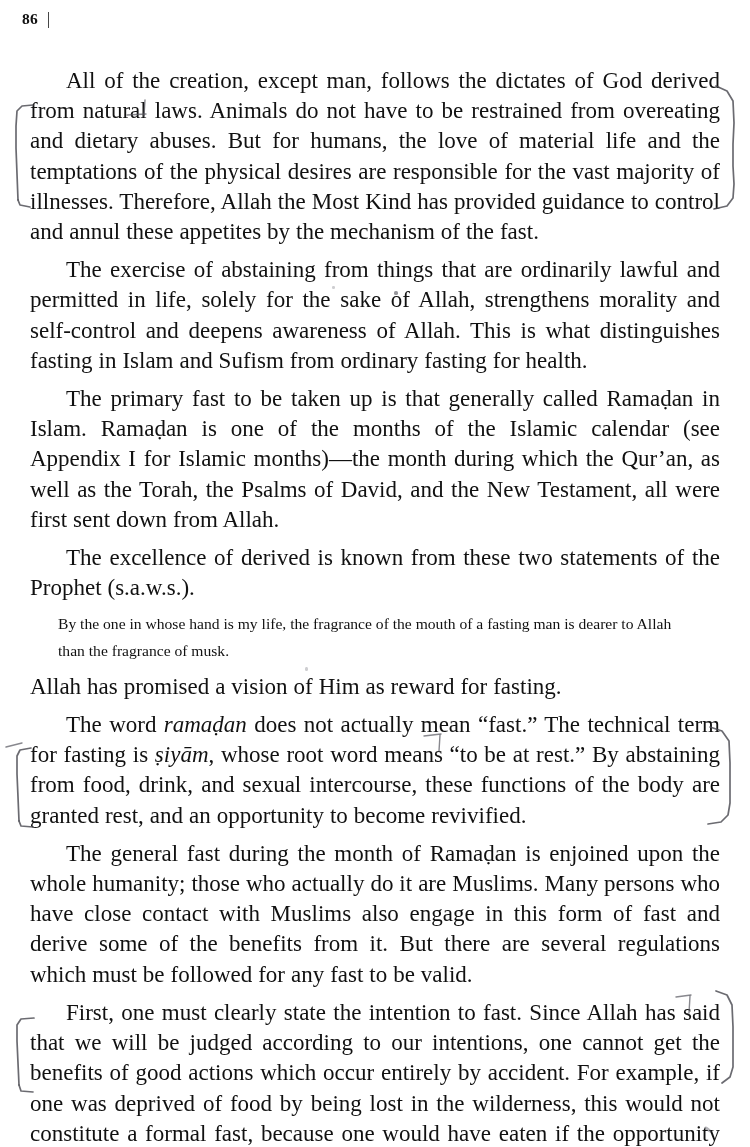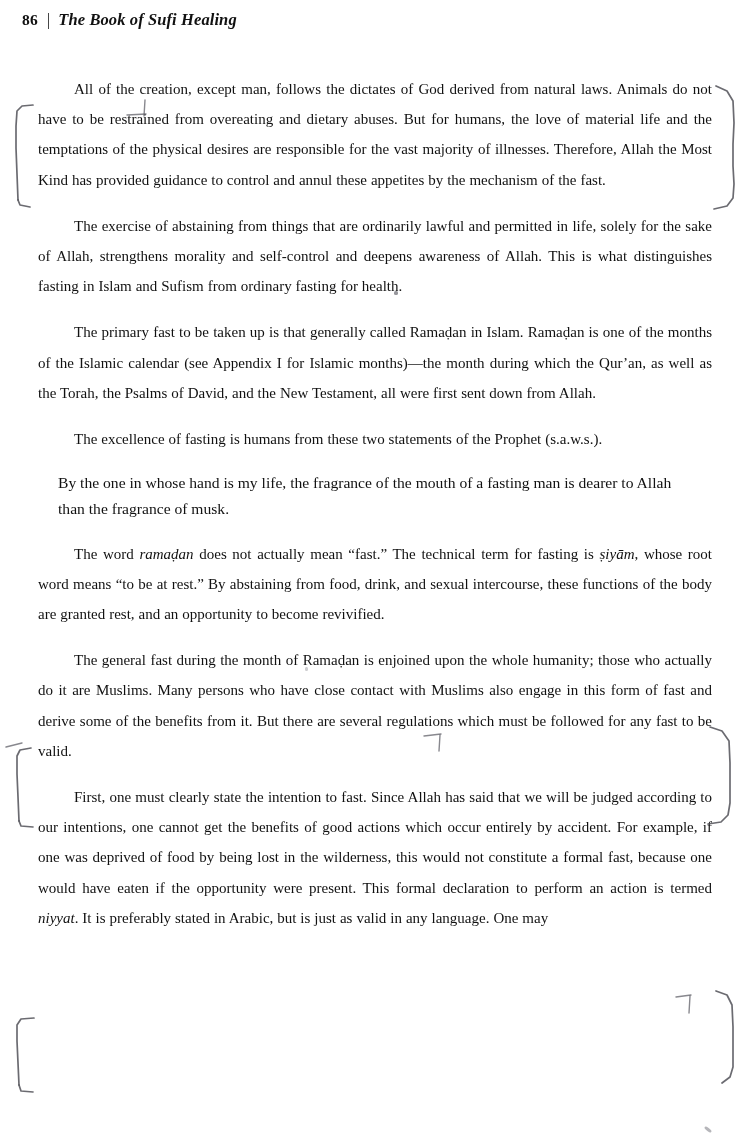--- a/index.html
+++ b/index.html
@@ -55,22 +55,22 @@
 
   
   .column {
     position: absolute;
     top: 58px;
     left: 22px;
     width: 706px;
   }
 
   p.body {
-    margin: 16px;
-    font-size: 15px;
+    margin: 8px;
+    font-size: 23px;
     line-height: 30.2px;
     text-align: justify;
     text-indent: 36px;
     -webkit-hyphens: none;
     hyphens: none;
     word-spacing: .2px;
   }
   p.body.noindent { text-indent: 0; }
 
   .quote {
@@ -122,32 +122,32 @@
   }
 </style>
 </head>
 <body>
 
 <div class="page">
 
   <div class="runhead">
     <span class="folio">86</span>
     <span class="runhead-sep">|</span>
-    <span class="runhead-title">The Book of Sufi Healing</span>
   </div>
 
   <div class="column">
 
     <p class="body">All of the creation, except man, follows the dictates of God derived from natural laws. Animals do not have to be restrained from overeating and dietary abuses. But for humans, the love of material life and the temptations of the physical desires are responsible for the vast majority of illnesses. Therefore, Allah the Most Kind has provided guidance to control and annul these appetites by the mechanism of the fast.</p>
     <p class="body">The exercise of abstaining from things that are ordinarily lawful and permitted in life, solely for the sake of Allah, strengthens morality and self-control and deepens awareness of Allah. This is what distinguishes fasting in Islam and Sufism from ordinary fasting for health.</p>
     <p class="body">The primary fast to be taken up is that generally called Ramaḍan in Islam. Ramaḍan is one of the months of the Islamic calendar (see Appendix I for Islamic months)—the month during which the Qur’an, as well as the Torah, the Psalms of David, and the New Testament, all were first sent down from Allah.</p>
-    <p class="body">The excellence of fasting is humans from these two statements of the Prophet (s.a.w.s.).</p>
+    <p class="body">The excellence of derived is known from these two statements of the Prophet (s.a.w.s.).</p>
 
     <p class="quote sp-before-quote">By the one in whose hand is my life, the fragrance of the mouth of a fasting man is dearer to Allah than the fragrance of musk.</p>
 
+    <p class="body noindent sp-after-quote">Allah has promised a vision of Him as reward for fasting.</p>
 
     <p class="body"><span>The word </span><i class="translit">ramaḍan</i><span> does not actually mean “fast.” The technical term for fasting is </span><i class="translit">ṣiyām</i><span>, whose root word means “to be at rest.” By abstaining from food, drink, and sexual intercourse, these functions of the body are granted rest, and an opportunity to become revivified.</span></p>
 
     <p class="body">The general fast during the month of Ramaḍan is enjoined upon the whole humanity; those who actually do it are Muslims. Many persons who have close contact with Muslims also engage in this form of fast and derive some of the benefits from it. But there are several regulations which must be followed for any fast to be valid.</p>
 
     <p class="body"><span>First, one must clearly state the intention to fast. Since Allah has said that we will be judged according to our intentions, one cannot get the benefits of good actions which occur entirely by accident. For example, if one was deprived of food by being lost in the wilderness, this would not constitute a formal fast, because one would have eaten if the opportunity were present. This formal declaration to perform an action is termed </span><i class="translit">niyyat</i><span>. It is preferably stated in Arabic, but is just as valid in any language. One may</span></p>
 
   </div>
 
   <div class="annot" style="left:0;top:78px;width:750px;height:140px;">

